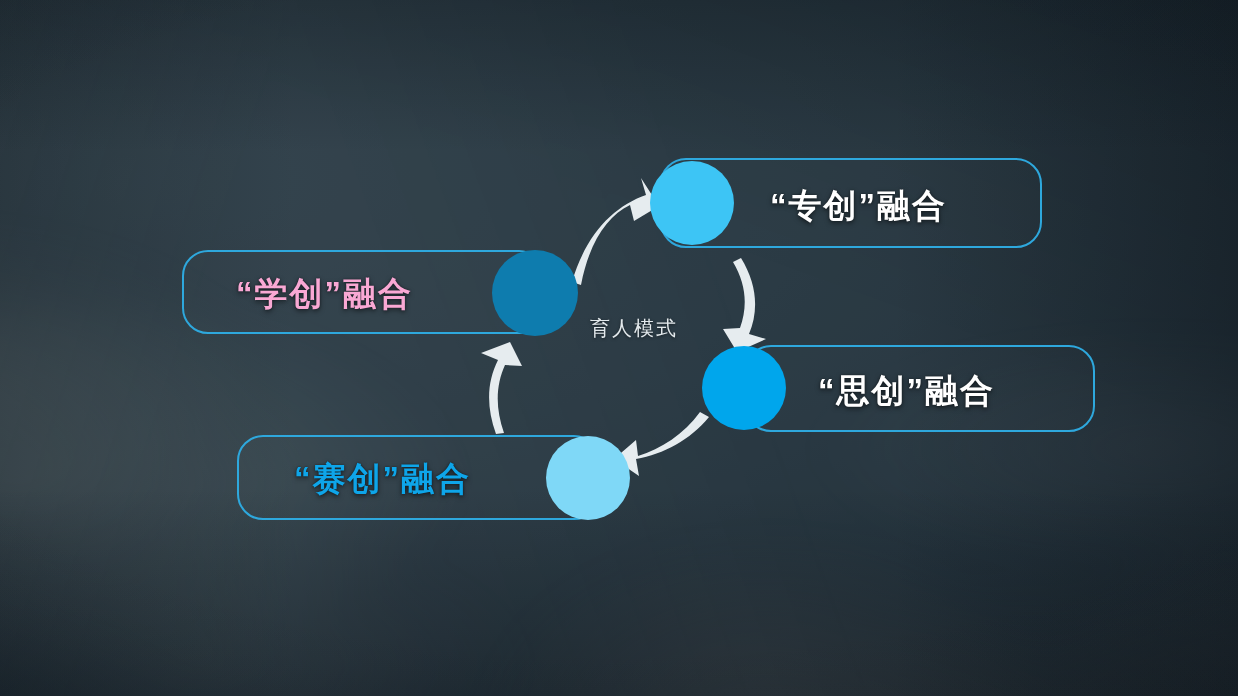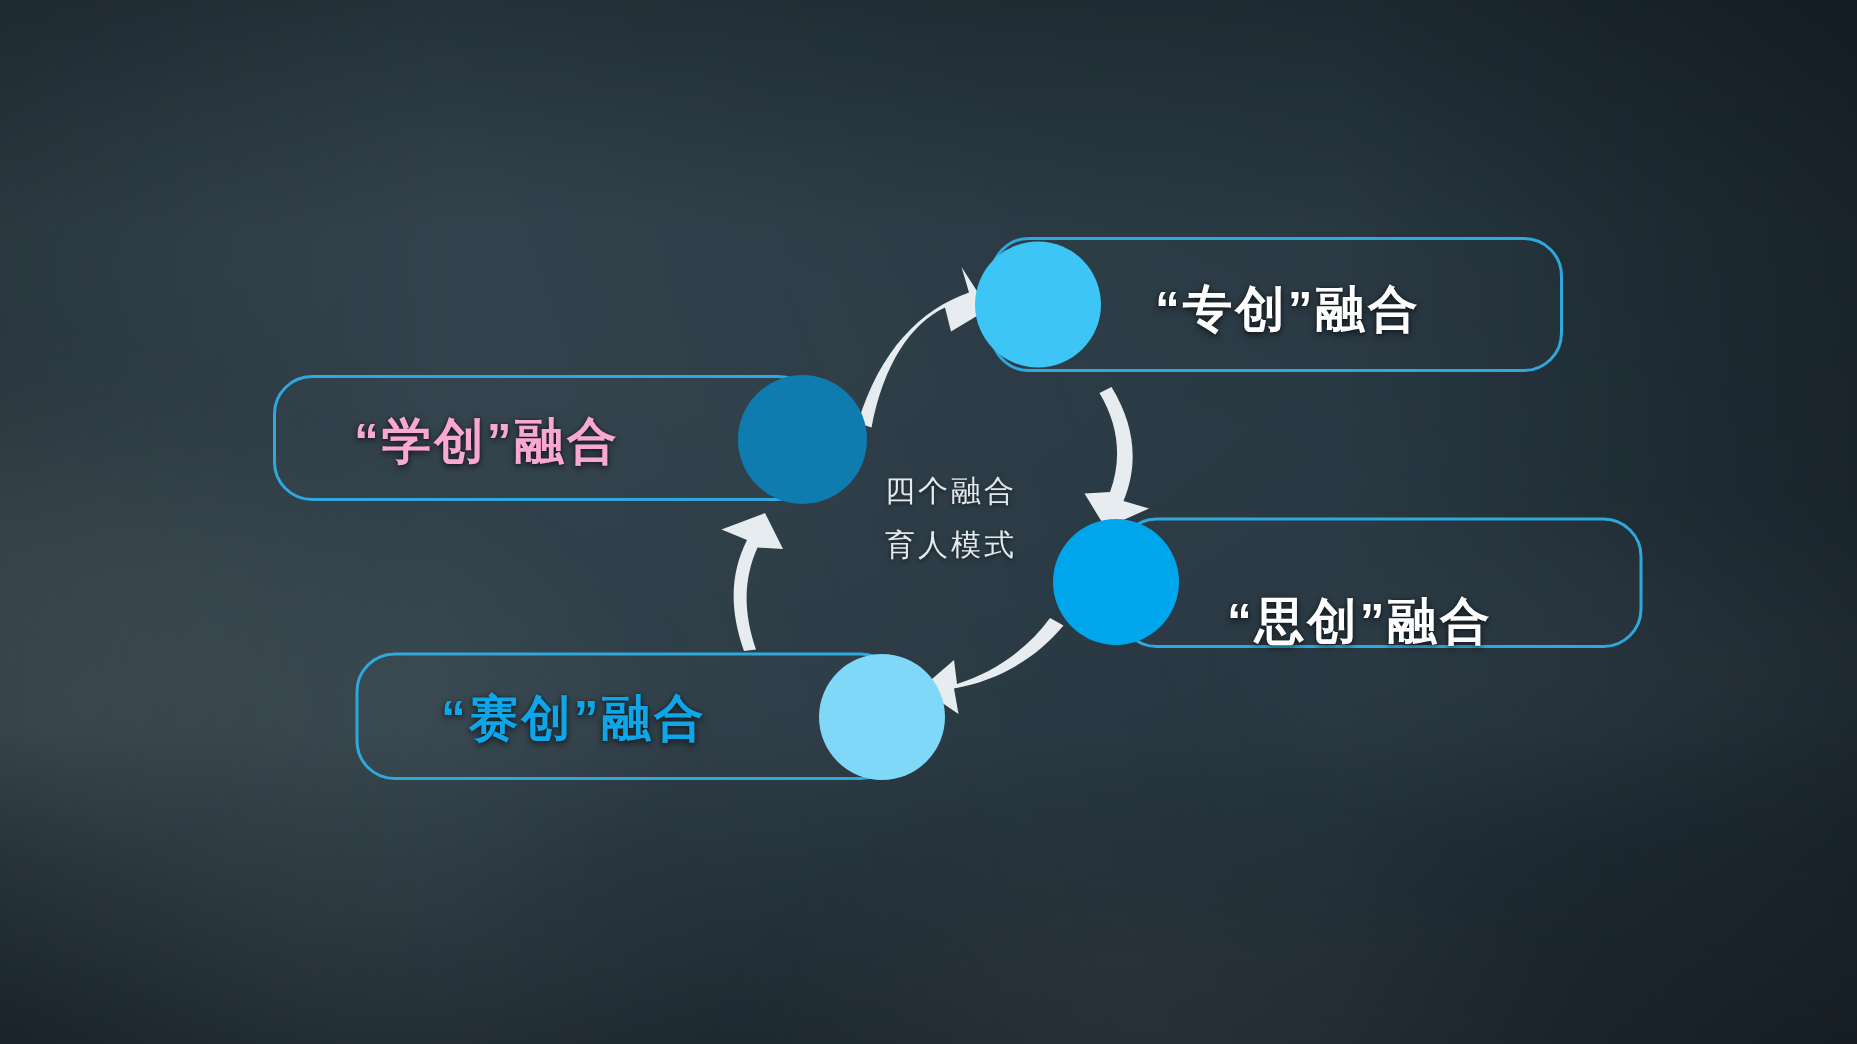--- a/index.html
+++ b/index.html
@@ -80,21 +80,21 @@
   #node-1 .node-label{left:770px;top:184px;}
 
   
   #node-2 .node-box{left:182px;top:250px;width:363px;height:84px;}
   #node-2 .node-circle{left:492px;top:250px;width:86px;height:86px;}
   #node-2 .node-label{left:236px;top:272px;}
 
   
   #node-3 .node-box{left:745px;top:345px;width:350px;height:87px;}
   #node-3 .node-circle{left:702px;top:346px;width:84px;height:84px;}
-  #node-3 .node-label{left:818px;top:369px;margin-top:23px;}
+  #node-3 .node-label{left:818px;top:369px;}
 
   
   #node-4 .node-box{left:237px;top:435px;width:363px;height:85px;}
   #node-4 .node-circle{left:546px;top:436px;width:84px;height:84px;}
   #node-4 .node-label{left:294px;top:457px;}
 
   .center-caption{
     position:absolute;left:590px;top:310px;width:150px;
     color:#e3e9ec;font-size:20px;line-height:36px;letter-spacing:2px;
     text-shadow:0 1px 3px rgba(0,0,0,0.5);
@@ -184,18 +184,17 @@
       <div class="node-label" style="color: rgb(255, 255, 255);">“思创”融合</div>
     </div>
 
     <div class="node" id="node-4">
       <div class="node-box" style="border-color: rgb(46, 168, 221);"></div>
       <div class="node-circle" style="background: rgb(127, 216, 247);"></div>
       <div class="node-label" style="color: #0ea5e9;">“赛创”融合</div>
     </div>
 
     <div class="center-caption">
-      <div>四个融合</div>
       <div>育人模式</div>
     </div>
 
   </div>
 </div>
 
 </body></html>

